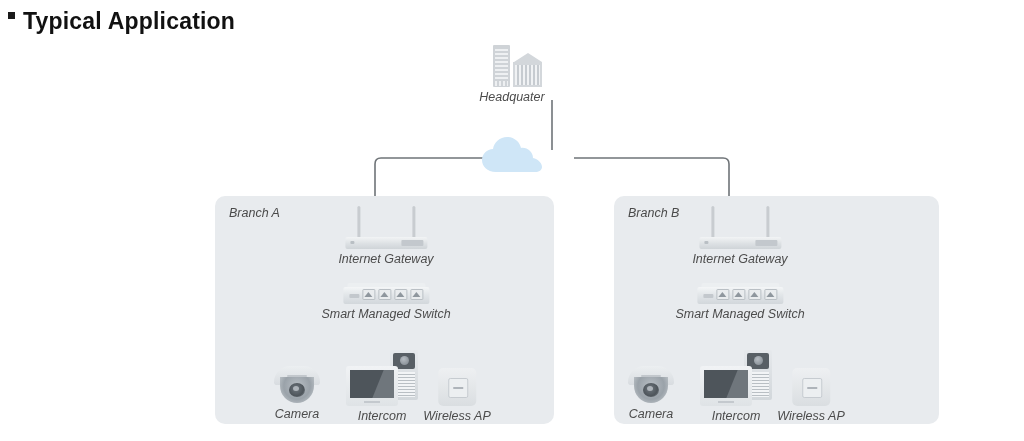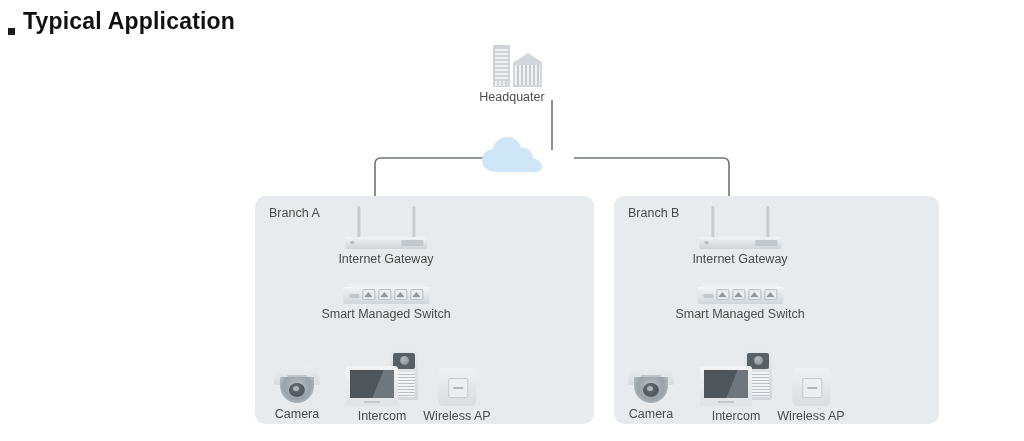--- a/index.html
+++ b/index.html
@@ -15,21 +15,21 @@
     overflow: hidden;
     color: #3a3a3a;
   }
 
   
   #page-title-row {
     position: absolute;
     left: 8px;
     top: 8px;
     display: flex;
-    align-items: flex-end;
+    align-items: flex-start;
     gap: 8px;
   }
   #title-bullet {
     width: 7px;
     height: 7px;
     background: #1a1a1a;
     display: block;
     margin-top: 4px;
   }
   #title-text {
@@ -40,37 +40,38 @@
     white-space: nowrap;
   }
 
   
   #diagram {
     position: absolute;
     left: 0;
     top: 0;
     width: 1024px;
     height: 441px;
+    font-style: italic;
   }
   #wires {
     position: absolute;
     left: 0;
     top: 0;
     width: 1024px;
     height: 441px;
     pointer-events: none;
   }
 
   
   .branch-box {
     position: absolute;
     background: #e8ebee;
     border-radius: 10px;
   }
-  #branch-a-box { left: 215px; top: 196px; width: 339px; height: 228px; margin-left: 40px; }
+  #branch-a-box { left: 215px; top: 196px; width: 339px; height: 228px; }
   #branch-b-box { left: 570px; top: 196px; width: 325px; height: 228px; margin-left: 44px; }
   .branch-label {
     position: absolute;
     left: 14px;
     top: 10px;
     font-size: 12.5px;
     color: #4a4a4a;
     white-space: nowrap;
   }
 

